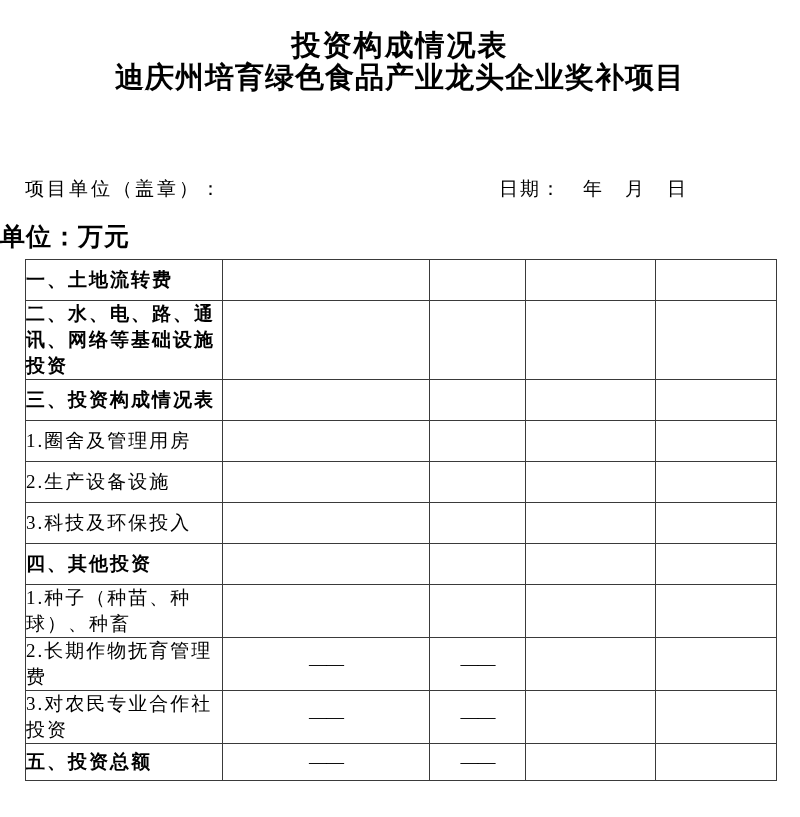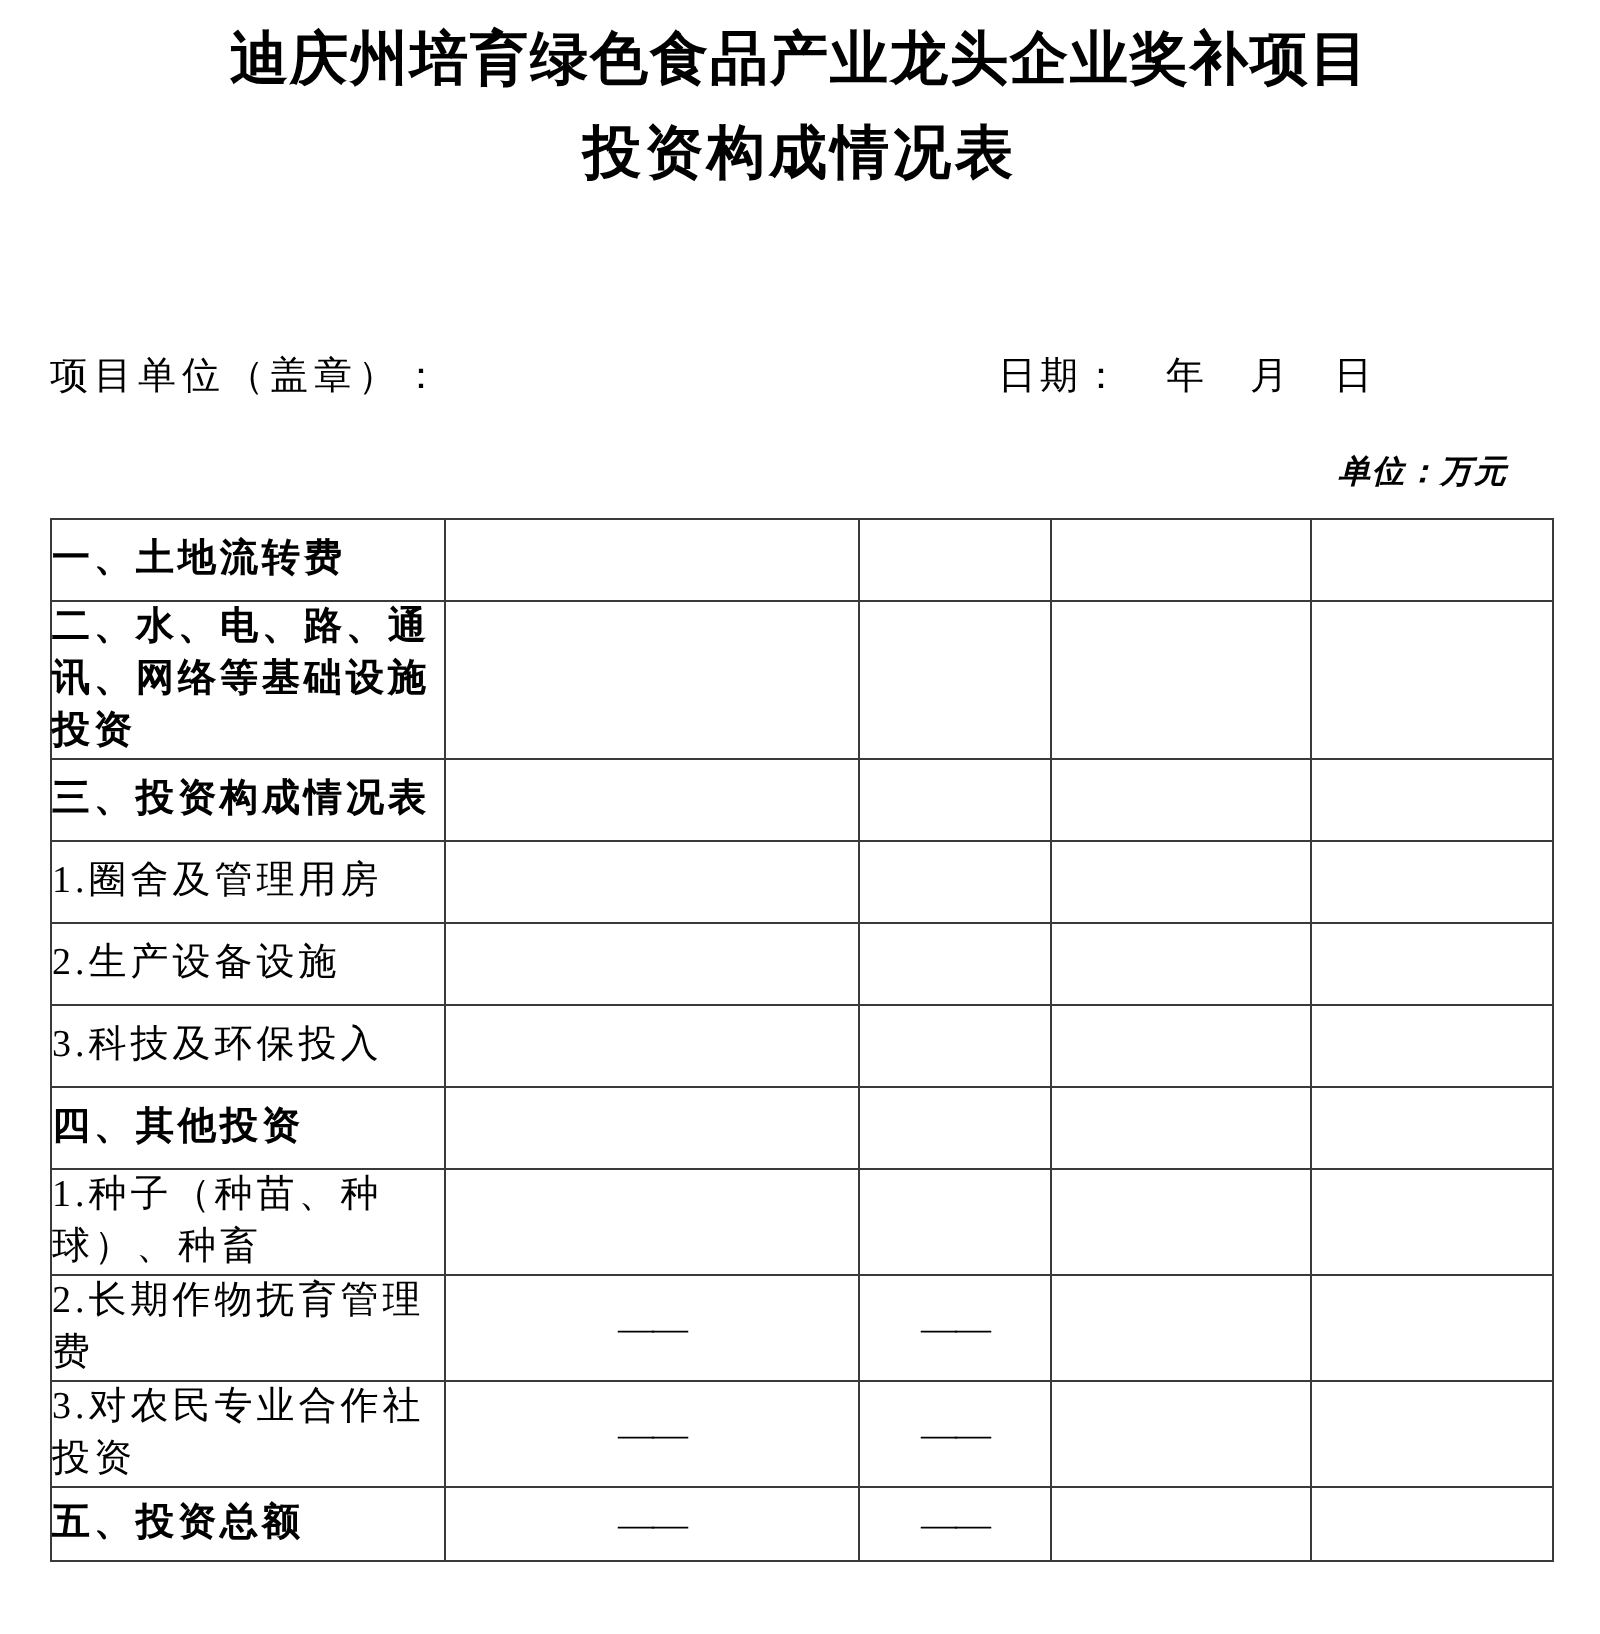--- a/index.html
+++ b/index.html
@@ -38,27 +38,26 @@
     line-height: 24px;
   }
   .meta-left {
     letter-spacing: 3px;
   }
   .meta-right {
     letter-spacing: 2px;
     margin-right: 87px;
   }
   .unit-line {
-    text-align: right;
+    text-align: left;
     margin: 24px 46px 0 0;
-    font-size: 16px;
+    font-size: 25px;
     font-weight: bold;
     letter-spacing: 1px;
     line-height: 24px;
-    font-style: italic;
   }
   table.invest {
     border-collapse: collapse;
     table-layout: fixed;
     width: 751px;
     margin: 10px 0 0 25px;
   }
   table.invest col.c1 { width: 197px; }
   table.invest col.c2 { width: 207px; }
   table.invest col.c3 { width: 96px; }
@@ -109,22 +108,22 @@
     text-align: center;
     font-size: 18px;
     letter-spacing: -1px;
   }
 </style>
 </head>
 <body>
 
 <div class="page">
 
+  <div class="title-line second">投资构成情况表</div>
   <div class="title-line">迪庆州培育绿色食品产业龙头企业奖补项目</div>
-  <div class="title-line second">投资构成情况表</div>
 
   <div class="meta-row">
     <span class="meta-left">项目单位（盖章）：</span>
     <span class="meta-right">日期：　年　月　日</span>
   </div>
 
   <div class="unit-line">单位：万元</div>
 
   <table class="invest">
     <colgroup>

